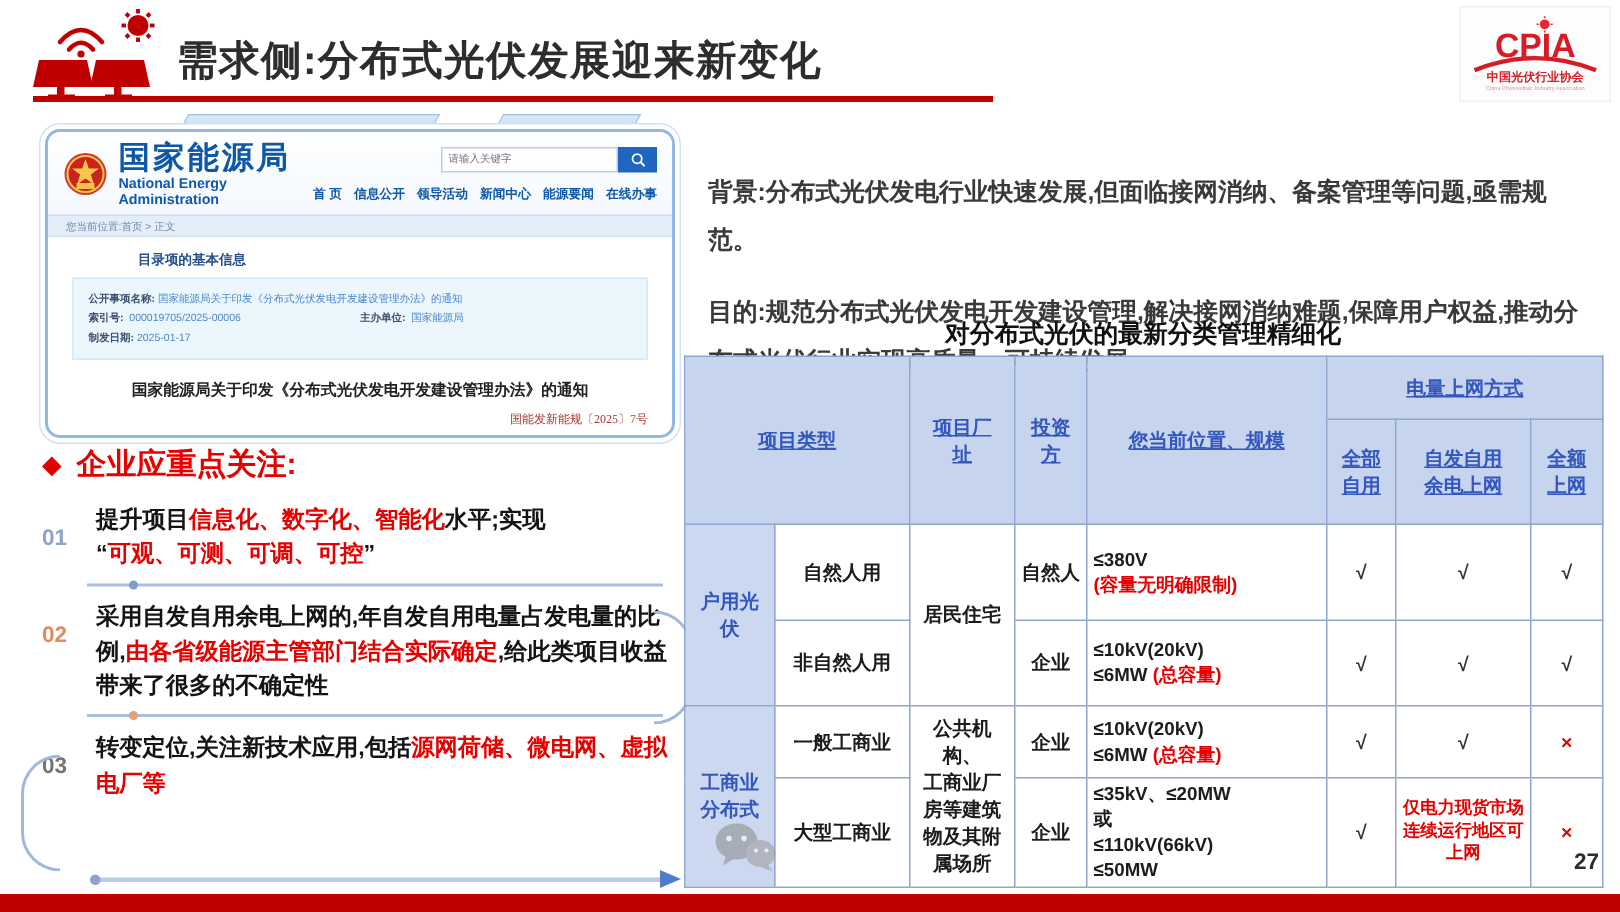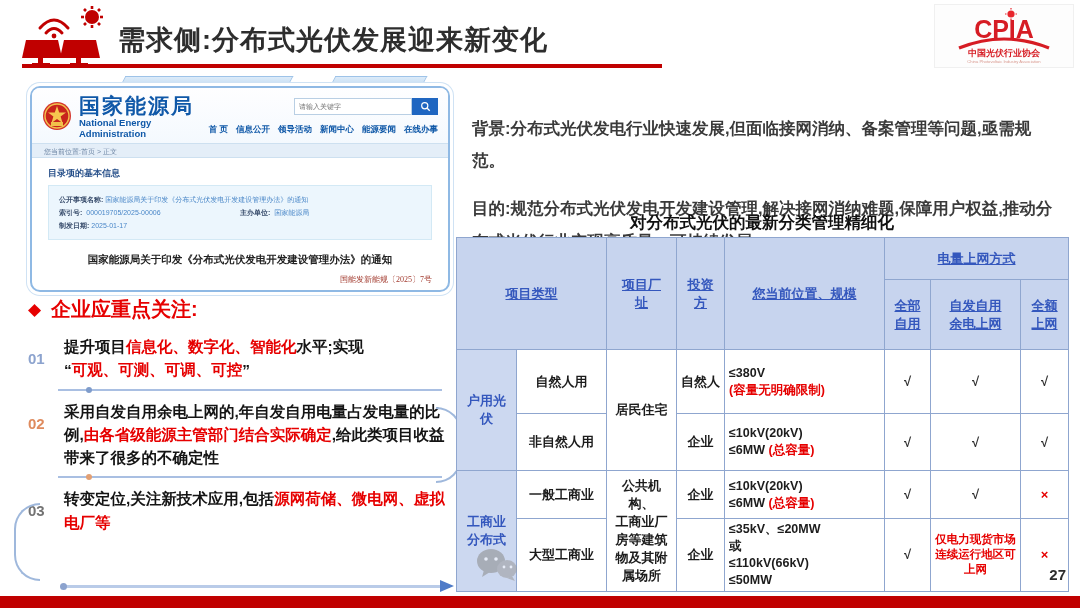--- a/index.html
+++ b/index.html
@@ -4,21 +4,21 @@
 <style>
   html,body{margin:0;padding:0;background:#e8e8e8;}
   *{box-sizing:border-box;}
   body{font-family:"Liberation Sans","DejaVu Sans",sans-serif;}
   .slide{position:relative;width:1080px;height:608px;background:#ffffff;overflow:hidden;margin:0 auto;}
 
   
   .hdr-icon{position:absolute;left:18px;top:6px;width:96px;height:60px;}
   .hdr-title{position:absolute;left:118px;top:22px;font-size:27px;font-weight:800;color:#2d2d2d;letter-spacing:1px;white-space:nowrap;}
   .hdr-underline{position:absolute;left:22px;top:64px;width:640px;height:4px;background:var(--accent-red,#c00000);}
-  .cpia{position:absolute;right:6px;top:4px;width:140px;height:64px;background:#fdfdfd;border:1px solid #f0f0f0;display:flex;align-items:center;justify-content:center;}
+  .cpia{position:absolute;right:6px;top:4px;width:101px;height:64px;background:#fdfdfd;border:1px solid #f0f0f0;display:flex;align-items:center;justify-content:flex-start;}
   .cpia svg{width:110px;height:58px;}
 
   
   .deco-trap{position:absolute;top:76px;height:13px;background:linear-gradient(#dcebf9,#bcd7ef);border:1px solid #9ec3e8;border-bottom:none;}
   .deco-a{left:122px;width:168px;transform:skewX(-28deg);}
   .deco-b{left:332px;width:92px;transform:skewX(-28deg);}
   .nea{position:absolute;left:30px;top:86px;width:420px;height:206px;background:#ffffff;border:2px solid #8fb9e4;border-radius:10px;overflow:hidden;box-shadow:0 0 0 3px #ffffff,0 0 0 4px #cfe2f4;}
   .nea-top{display:flex;align-items:center;padding:7px 10px 4px 10px;background:linear-gradient(#fefeff,#f4f9fe);}
   .nea-emblem{width:30px;height:34px;flex:0 0 auto;}
   .nea-org{margin-left:7px;}
@@ -26,21 +26,21 @@
   .nea-org-en{font-size:9.5px;font-weight:700;color:var(--nea-blue,#0f58a8);line-height:11px;}
   .nea-right{margin-left:auto;display:flex;flex-direction:column;align-items:flex-end;}
   .nea-search{display:flex;}
   .nea-search input{width:118px;height:17px;border:1px solid #b9cfe4;font-size:7px;padding:0 4px;color:#888;outline:none;}
   .nea-search-btn{width:26px;height:17px;background:#1f66c1;border:none;display:flex;align-items:center;justify-content:center;cursor:pointer;}
   .nea-search-btn svg{width:11px;height:11px;}
   .nea-nav{margin-top:9px;display:flex;gap:8px;font-size:8.5px;font-weight:700;color:var(--nea-blue,#0f58a8);white-space:nowrap;}
   .nea-nav .nav-item{cursor:pointer;}
   .nea-crumb{height:15px;line-height:15px;background:#e4eef8;border-top:1px solid #cde0f0;border-bottom:1px solid #cde0f0;font-size:7px;color:#6f87a5;padding-left:12px;}
   .nea-content{padding:9px 16px 0 16px;}
-  .nea-info-title{font-size:9px;font-weight:800;color:#27508a;margin-bottom:5px;}
+  .nea-info-title{font-size:9px;font-weight:800;color:#27508a;margin-bottom:5px;margin-left:44px;}
   .nea-infobox{background:#ecf6fd;border:1px solid #d3e9f5;padding:7px 10px;font-size:7px;line-height:13px;}
   .nea-infobox .lbl{font-weight:800;color:#3b4f6e;}
   .nea-infobox .val{color:#4a87c8;}
   .nea-inforow{display:flex;}
   .nea-inforow .half{width:50%;}
   .nea-doc-title{margin-top:13px;text-align:center;font-size:10.5px;font-weight:800;color:#222;}
   .nea-doc-num{margin-top:7px;text-align:right;font-size:8px;color:#a23a2e;font-family:"Liberation Serif","DejaVu Serif",serif;}
 
   
   .focus{position:absolute;left:28px;top:296px;width:424px;}

